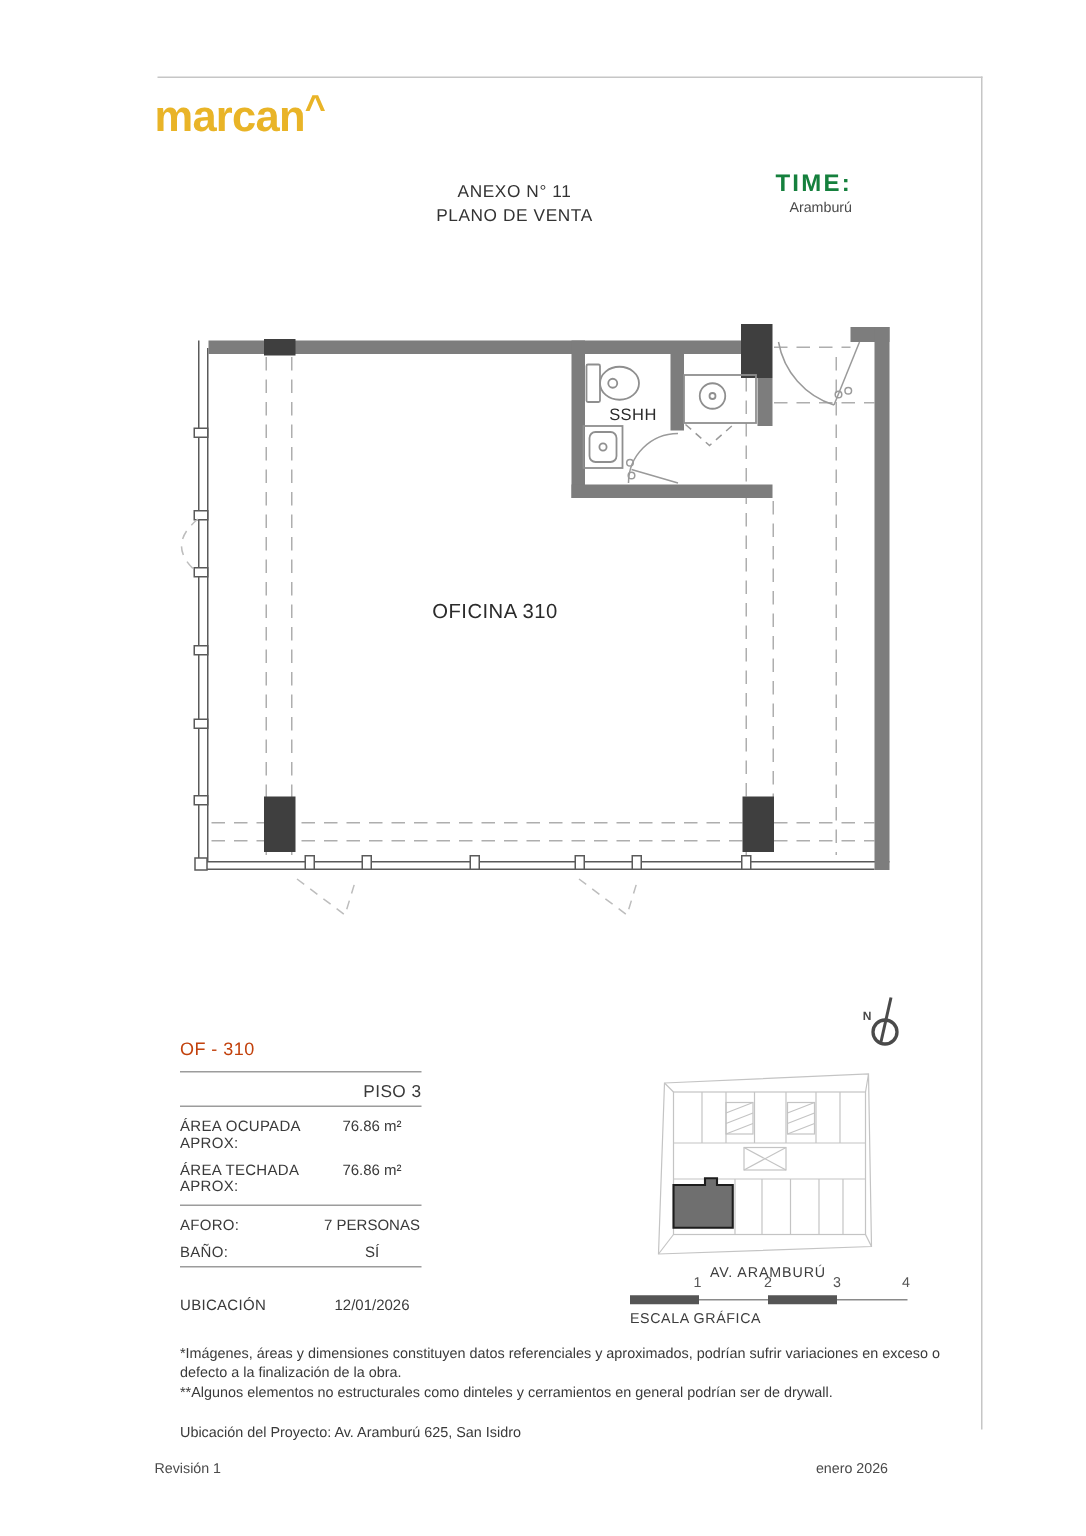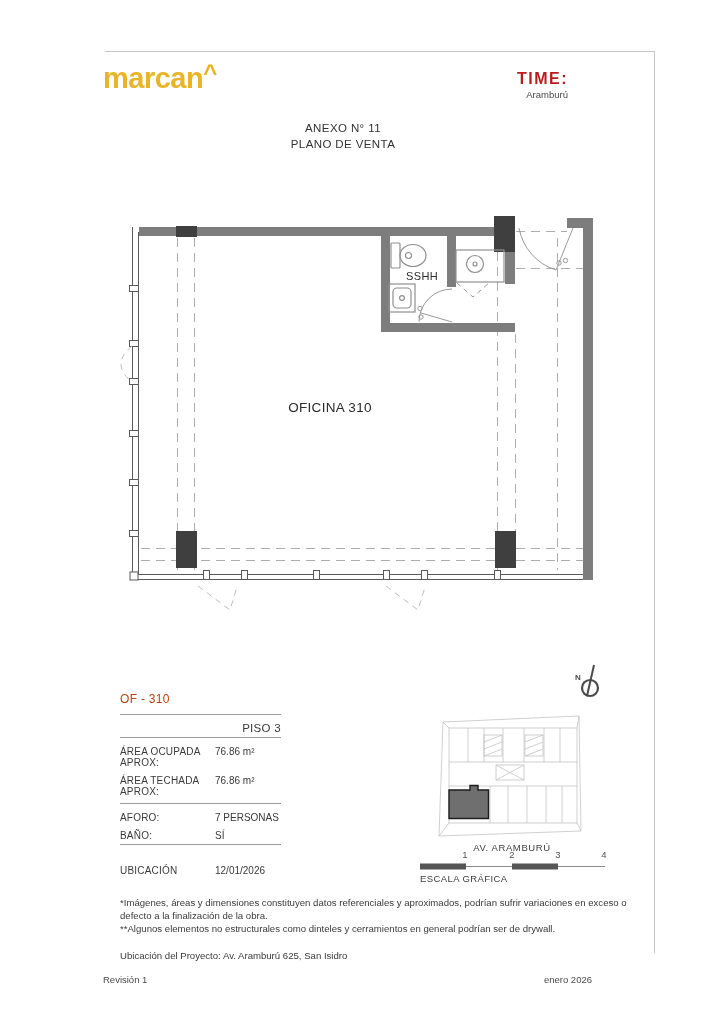--- a/index.html
+++ b/index.html
@@ -8,41 +8,41 @@
   .page { position:relative; width:668px; height:1024px; background:#fff; overflow:hidden;border-radius:13px; }
 
   .frame { position:absolute; left:105px; top:51px; width:550px; height:902px;
            border-top:1px solid #c6c6c6; border-right:1px solid #c6c6c6; }
 
   .logo { position:absolute; left:103px; top:62px; font-size:29px; font-weight:700;
           color:#e9b427; letter-spacing:-0.5px; }
   .logo .caret { position:relative; top:-7px; font-size:24px; font-weight:700; }
 
   .brand { position:absolute; right:100px; top:70px; text-align:right; }
-  .brand-name { font-size:16px; font-weight:700; letter-spacing:1.5px; color:#b91c1c; }
+  .brand-name { font-size:16px; font-weight:700; letter-spacing:1.5px; color:#15803d;margin-top:44px; }
   .brand-sub  { font-size:9.5px; color:#4a4a4a; margin-top:1px; }
 
   .title-block { position:absolute; left:103px; top:120px; width:480px; text-align:center;
                  font-size:11.5px; font-weight:400; letter-spacing:.4px; color:#333; line-height:16px; }
 
   svg.overlay { position:absolute; left:0; top:0; width:724px; height:1024px; pointer-events:none; }
 
   .t-room  { font-family:"Liberation Sans",sans-serif; font-size:13.5px; fill:#2b2b2b; text-anchor:middle; letter-spacing:.3px; }
   .t-bath  { font-family:"Liberation Sans",sans-serif; font-size:11px;  fill:#2b2b2b; text-anchor:middle; letter-spacing:.3px; }
   .t-n     { font-family:"Liberation Sans",sans-serif; font-size:8px; font-weight:700; fill:#4a4a4a; text-anchor:middle; }
   .t-street{ font-family:"Liberation Sans",sans-serif; font-size:9.5px; fill:#3d3d3d; text-anchor:middle; letter-spacing:.6px; }
   .t-tick  { font-family:"Liberation Sans",sans-serif; font-size:9.5px; fill:#555; text-anchor:middle; }
   .t-scale { font-family:"Liberation Sans",sans-serif; font-size:9.5px; fill:#3d3d3d; letter-spacing:.4px; }
 
   .info { position:absolute; left:120px; top:692px; width:161px; }
   .info .unit  { font-size:12px; letter-spacing:.3px; color:#c2410c; padding-bottom:8px; border-bottom:1px solid #9c9c9c; }
   .info .floor { font-size:11.5px; letter-spacing:.3px; color:#3a3a3a; padding:7px 0 3px 0; border-bottom:1px solid #9c9c9c;text-align:right; }
   .row { display:flex; justify-content:space-between; align-items:baseline; font-size:10px; color:#3a3a3a; }
   .row .lbl { letter-spacing:.2px; }
-  .row .val { min-width:66px; }
+  .row .val { min-width:66px; text-align:center; }
   .r1 { margin-top:8px; } .r2 { margin-top:7px; }
   .divider { border-bottom:1px solid #9c9c9c; margin-top:6px; }
   .divider2 { border-bottom:1px solid #9c9c9c; margin-top:3px; }
   .rloc { margin-top:20px; }
 
   .notes { position:absolute; left:120px; top:896px; width:512px; font-size:9.6px;
            line-height:13.2px; color:#3a3a3a; }
   .notes .addr { margin-top:13px; }
 
   .footer-left  { position:absolute; left:103px; top:974px; font-size:9.5px; color:#4a4a4a; }

